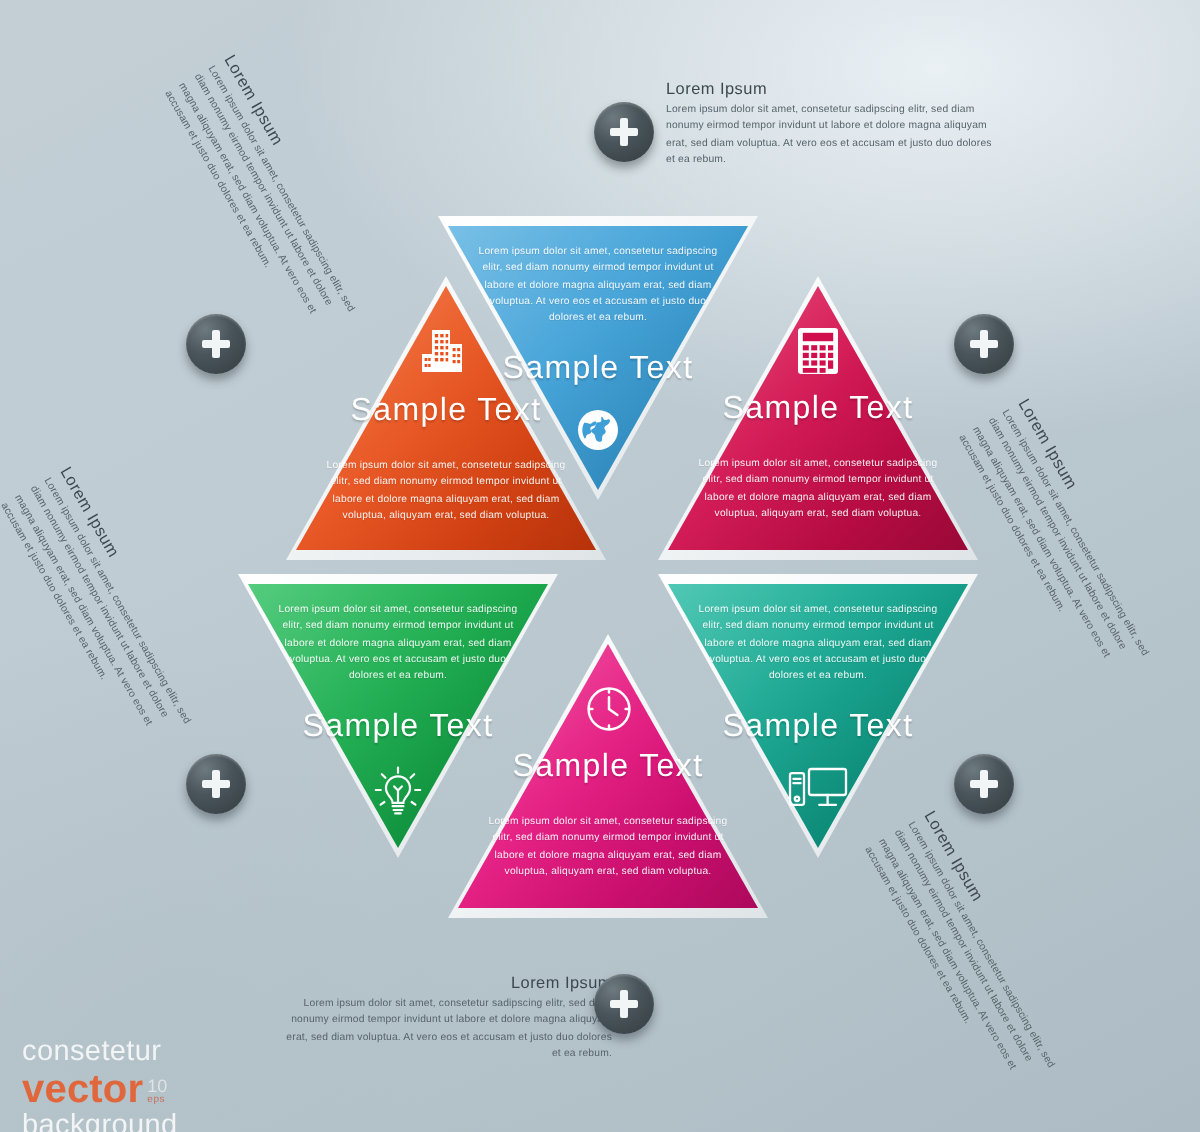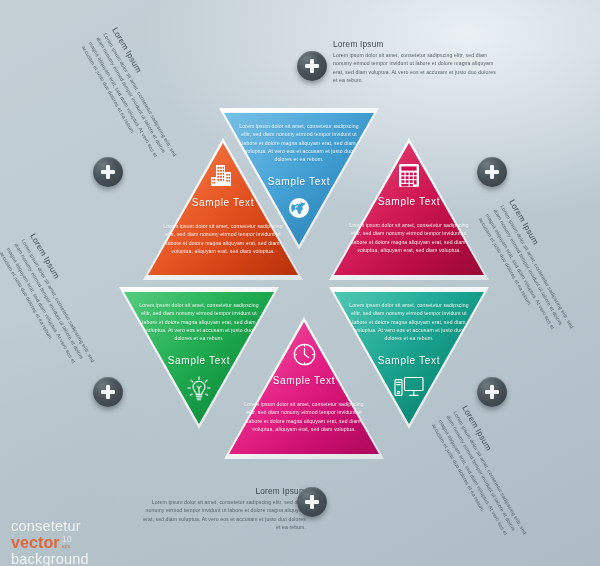--- a/index.html
+++ b/index.html
@@ -40,21 +40,21 @@
   .tri.down .gloss{
     -webkit-clip-path:polygon(0% 0%,100% 0%,50% 100%);
             clip-path:polygon(0% 0%,100% 0%,50% 100%);}
 
   .tri .content{position:absolute;inset:0;display:flex;flex-direction:column;
     align-items:center;color:#fff;text-align:center;pointer-events:none;}
   .tri.up   .content{justify-content:flex-start;padding-top:26px;}
   .tri.down .content{justify-content:flex-start;padding-top:14px;}
 
   .tri .ico{display:block;line-height:0;}
-  .tri .ttl{font-size:10px;letter-spacing:.7px;font-weight:400;
+  .tri .ttl{font-size:16px;letter-spacing:.7px;font-weight:400;
     text-shadow:0 1px 1px rgba(0,0,0,.18);white-space:nowrap;}
   .tri .body{font-size:5.1px;line-height:1.62;letter-spacing:.12px;
     opacity:.93;text-shadow:0 .5px .5px rgba(0,0,0,.12);}
 
   
   .tri.up .ico{margin-bottom:9px;}
   .tri.up .ttl{margin-bottom:14px;}
   .tri.up .body{width:124px;}
   
   .tri.down .body{width:122px;margin-bottom:13px;}
@@ -69,21 +69,21 @@
   .plus::after{width:4.6px;height:14.5px;left:12.7px;top:7.75px;}
 
   
   .cap{position:absolute;color:#4d5a62;}
   .cap .h{font-size:8.2px;font-weight:400;color:#3d4950;letter-spacing:.25px;margin-bottom:1.5px;}
   .cap .p{font-size:5.15px;line-height:1.68;color:#56636b;letter-spacing:.1px;}
 
   
   #logo{position:absolute;left:11px;top:519px;line-height:1;}
   #logo .l1{font-size:14.5px;color:#f2f4f5;letter-spacing:.2px;}
-  #logo .l2{font-size:16px;color:#e0673c;font-weight:700;letter-spacing:.1px;margin-top:1px;}
+  #logo .l2{font-size:20px;color:#e0673c;font-weight:700;letter-spacing:.1px;margin-top:1px;}
   #logo .l3{font-size:14.5px;color:#f2f4f5;letter-spacing:.2px;margin-top:1px;}
   #logo .vwrap{display:flex;align-items:flex-end;}
   #logo .eps{margin-left:2px;margin-bottom:2px;line-height:1;}
   #logo .eps .n{font-size:9px;color:#dfe3e5;font-weight:400;display:block;}
   #logo .eps .u{font-size:5px;color:#c9705a;display:block;letter-spacing:.3px;}
 </style>
 </head>
 <body>
 
 <div id="stage">

